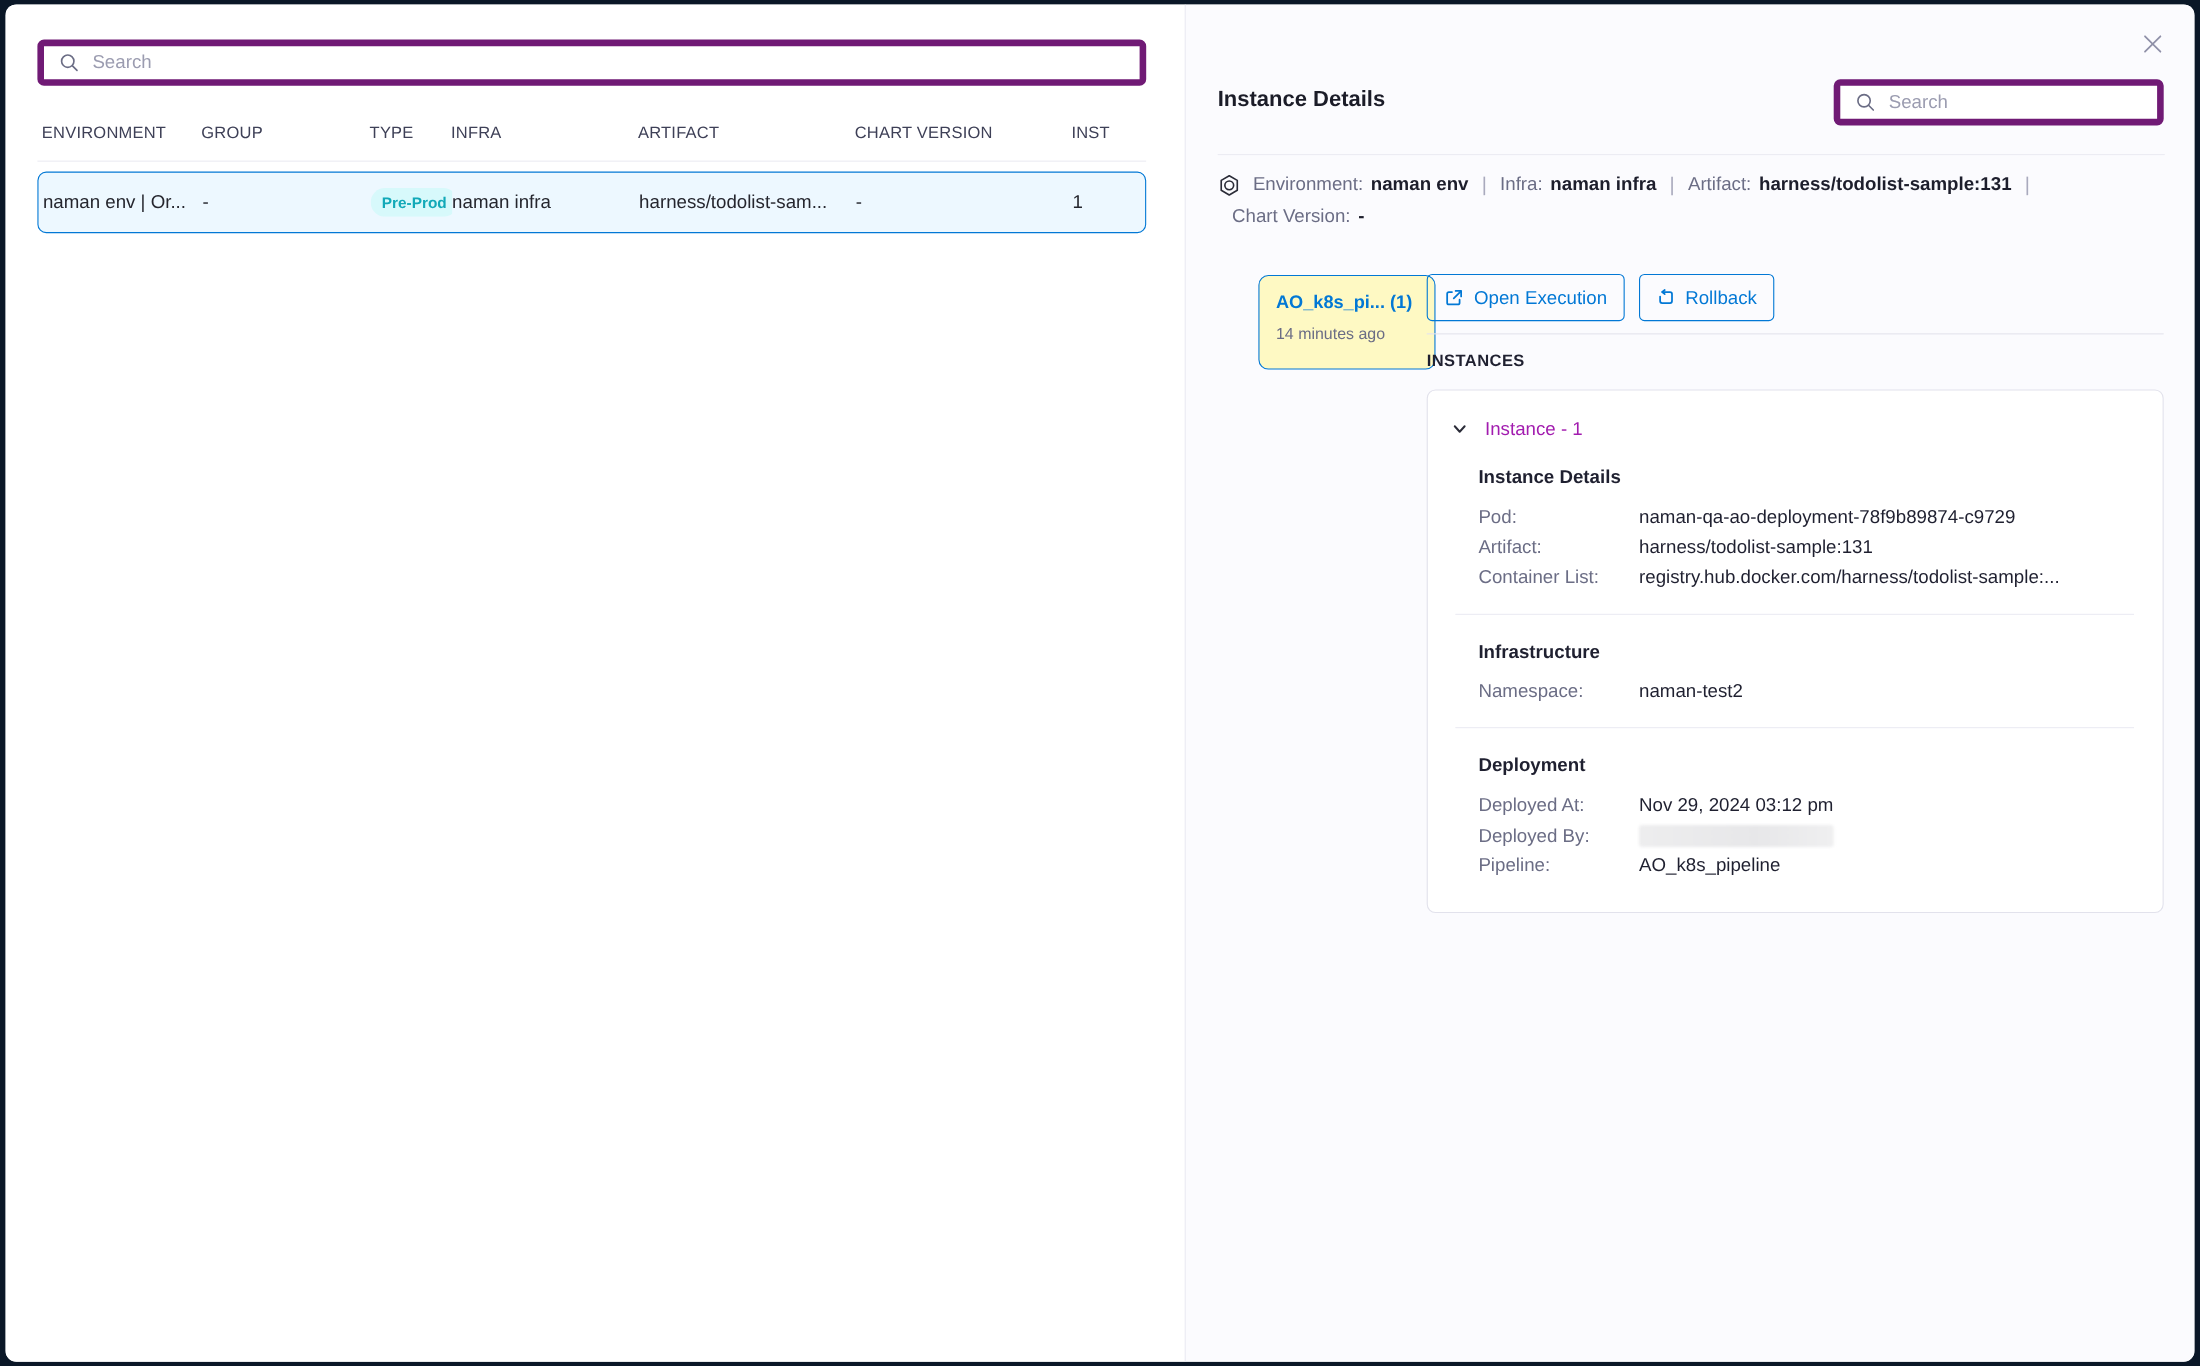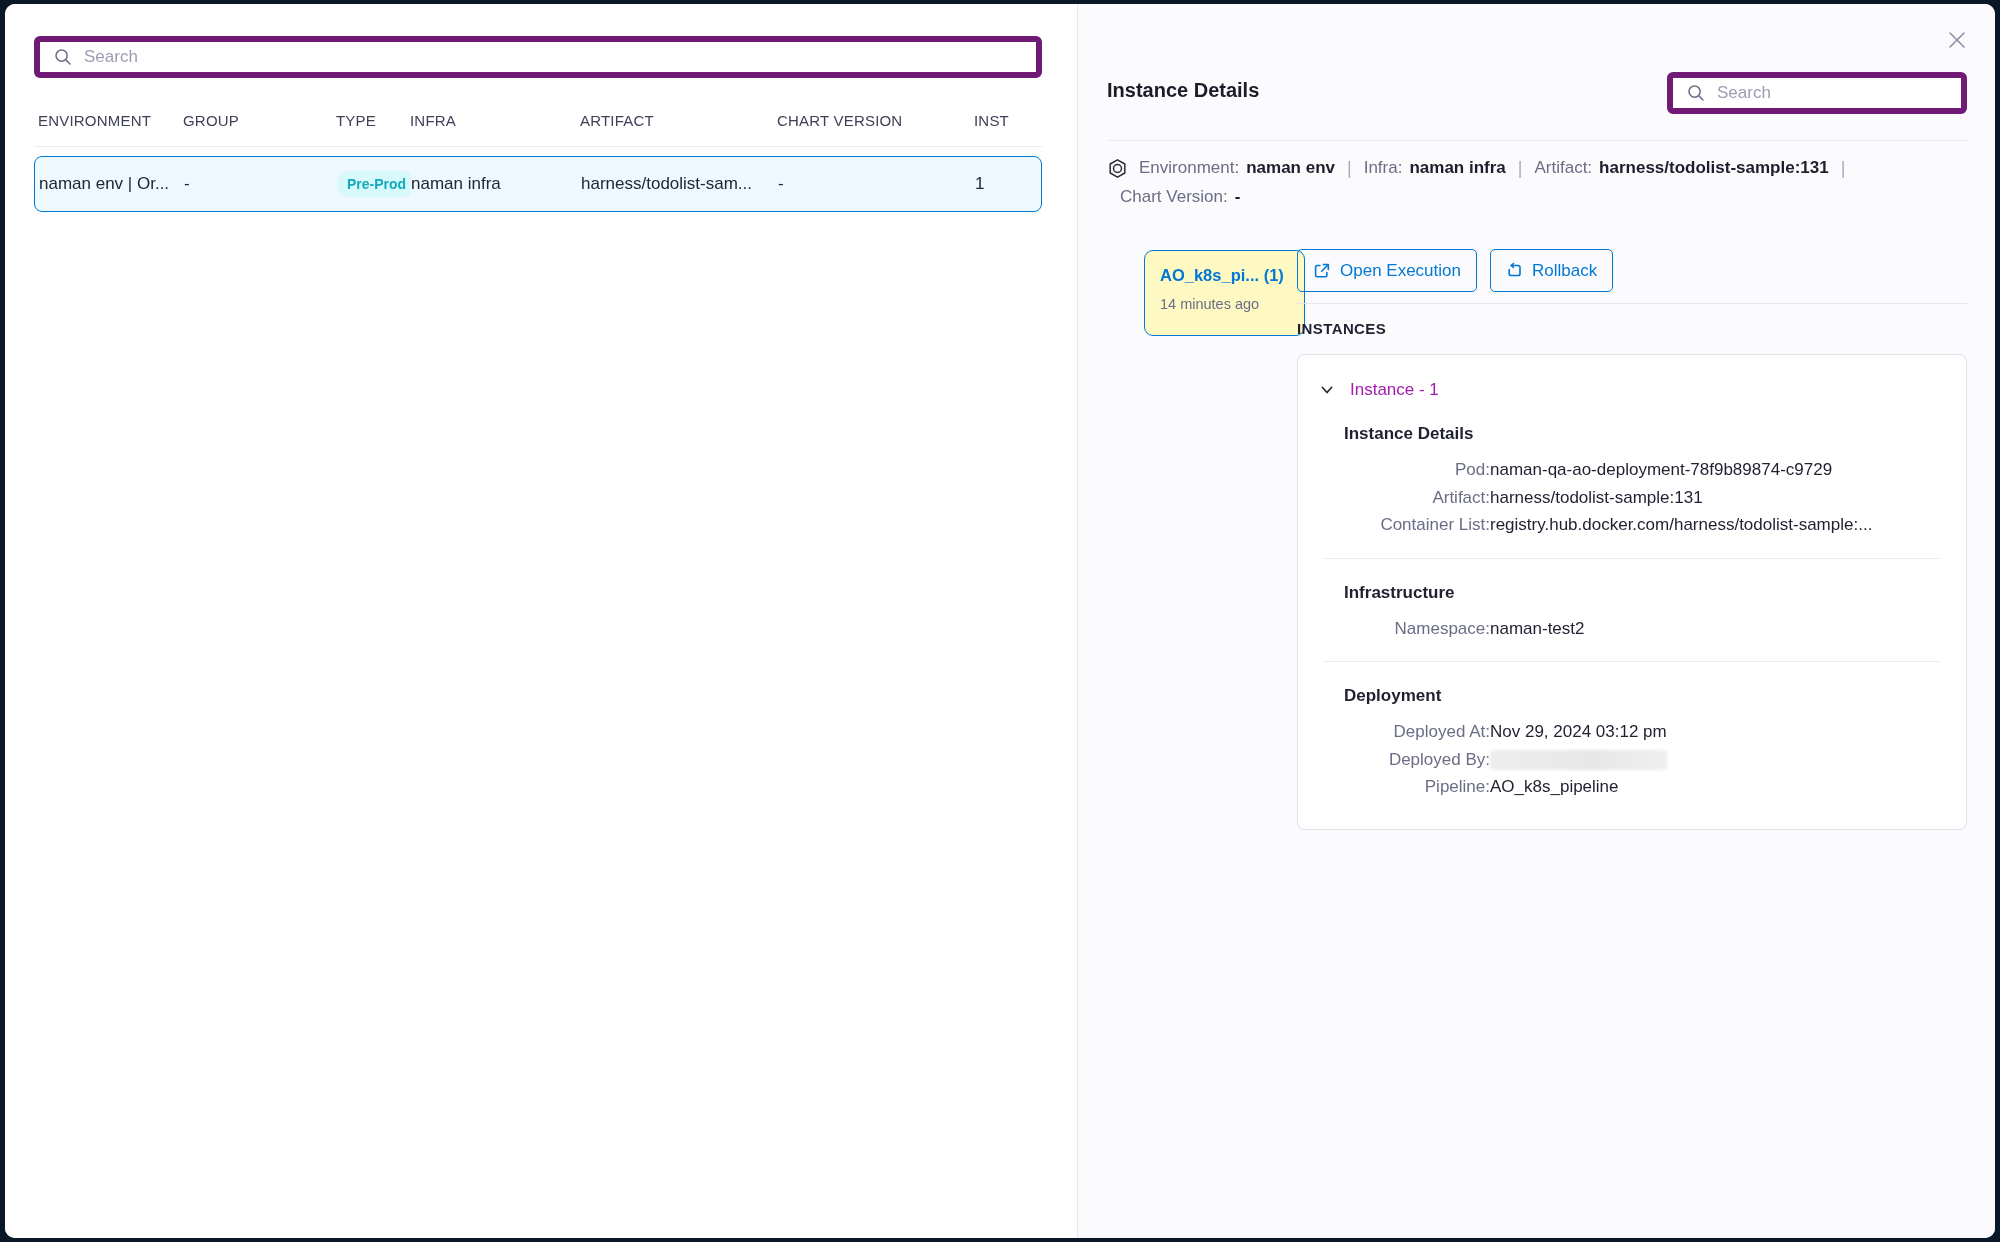--- a/index.html
+++ b/index.html
@@ -81,21 +81,21 @@
   .instance-card { position:absolute; left:219px; top:350px; width:670px;
     background:#fff; border:1px solid #E2E2EC; border-radius:8px;
     padding:25px 26px 28px 21px; }
   .instance-header { display:flex; align-items:center; gap:15px;
     cursor:pointer; }
   .instance-title { font-size:17px; color:#a21caf; }
   .section { padding-left:25px; }
   .section h4 { font-size:17px; font-weight:700; color:#1F2030;
     margin:24px 0 12px; }
   .detail-row { display:flex; line-height:27.5px; font-size:17px; }
-  .detail-label { width:146px; color:#6B6D85; flex-shrink:0;text-align:right; }
+  .detail-label { width:146px; color:#6B6D85; flex-shrink:0; }
   .detail-value { color:#1F2030; white-space:nowrap; overflow:hidden; }
   .section-divider { height:1px; background:#ECECF3; margin:19px 0 0 4px; }
   .redacted { width:177px; height:20px; margin-top:4px; border-radius:3px;
     background:linear-gradient(90deg,#EDEDEE,#E7E7E9 60%,#EFEFF0);
     filter:blur(1.6px); }
 </style>
 </head>
 <body>
 
 <div>

